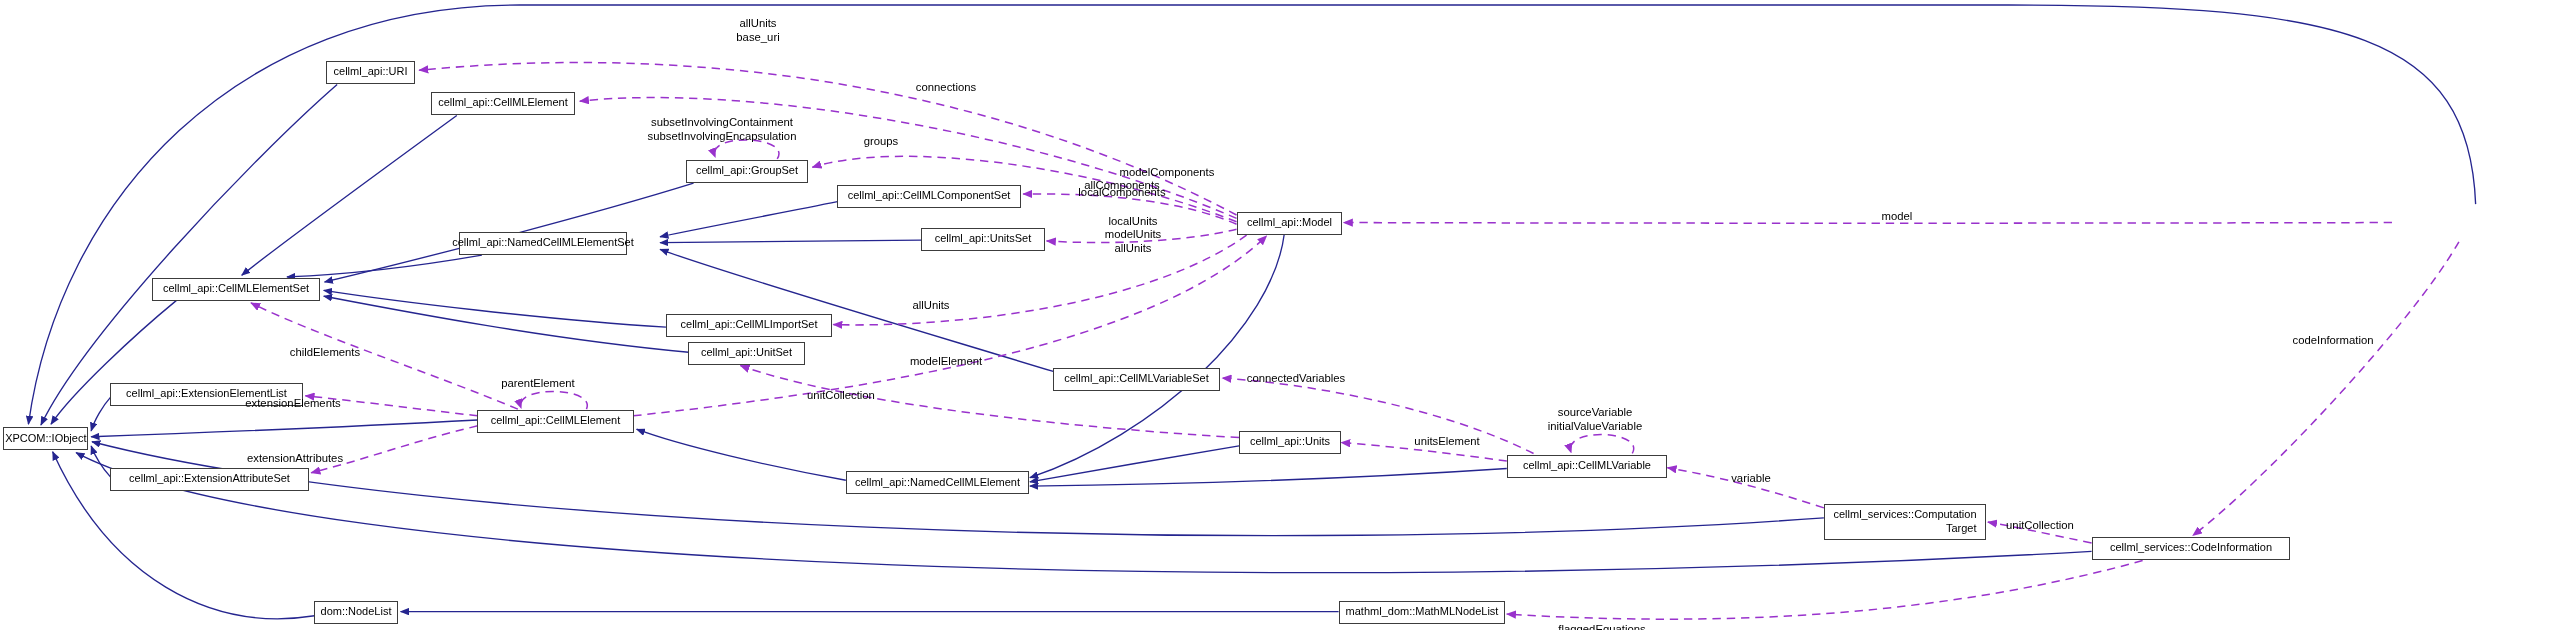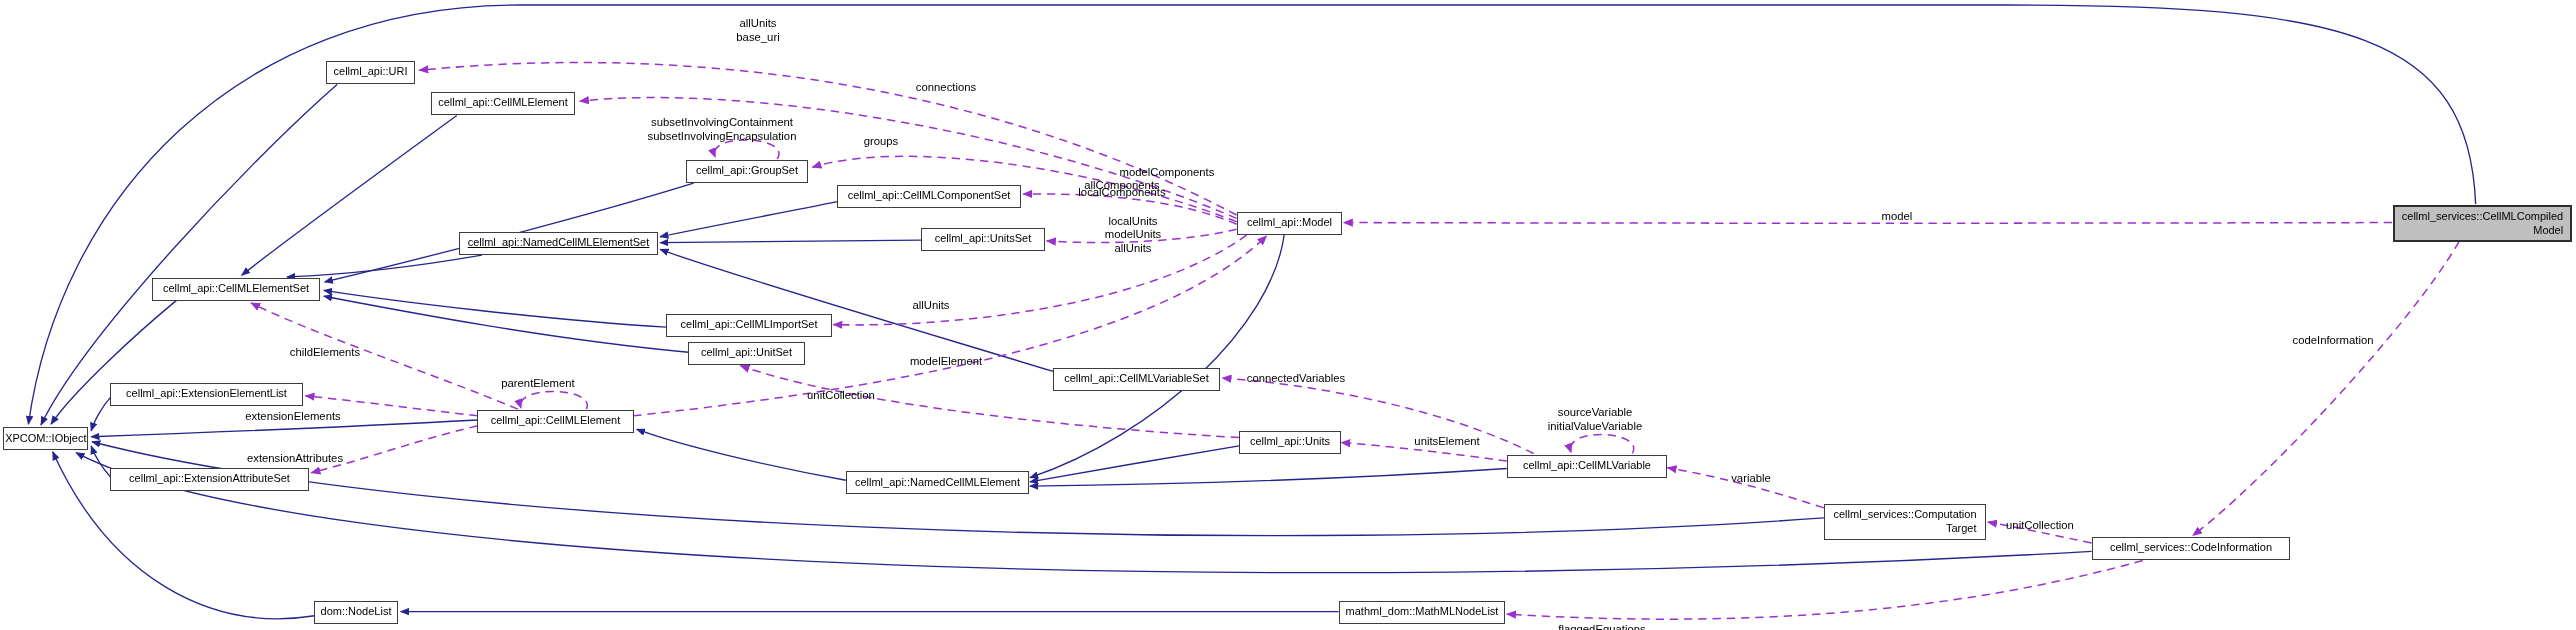--- a/index.html
+++ b/index.html
@@ -97,58 +97,56 @@
       <path d="M 2858,266 C 2450,267 2000,267 1605,266" marker-end="url(#arrP)"></path>
       <path d="M 2560,670 C 2300,742 2030,748 1800,734" marker-end="url(#arrP)"></path>
     </g>
   </svg>
 
   <div class="cls" style="left:3.3px;top:427px;width:85px;height:23.4px;">XPCOM::IObject</div>
   <div class="cls" style="left:326px;top:61px;width:89px;height:22.6px;">cellml_api::URI</div>
   <div class="cls" style="left:431px;top:92px;width:144px;height:22.6px;">cellml_api::CellMLElement</div>
   <div class="cls" style="left:686px;top:160px;width:122px;height:22.6px;">cellml_api::GroupSet</div>
   <div class="cls" style="left:837px;top:185px;width:184px;height:22.6px;">cellml_api::CellMLComponentSet</div>
-  <div class="cls" style="left:459px;top:232px;width:199px;height:22.6px;text-decoration:underline;">cellml_api::NamedCellMLElementSet</div>
+  <div class="cls" style="left:459px;top:232px;width:168px;height:22.6px;">cellml_api::NamedCellMLElementSet</div>
   <div class="cls" style="left:921px;top:228px;width:124px;height:22.6px;">cellml_api::UnitsSet</div>
   <div class="cls" style="left:152px;top:278px;width:168px;height:22.6px;">cellml_api::CellMLElementSet</div>
   <div class="cls" style="left:666px;top:314px;width:166px;height:22.6px;">cellml_api::CellMLImportSet</div>
   <div class="cls" style="left:688px;top:342px;width:117px;height:22.6px;">cellml_api::UnitSet</div>
   <div class="cls" style="left:1237px;top:212px;width:105px;height:22.6px;">cellml_api::Model</div>
   <div class="cls" style="left:1053px;top:368px;width:167px;height:22.6px;">cellml_api::CellMLVariableSet</div>
   <div class="cls" style="left:110px;top:383px;width:193px;height:22.6px;">cellml_api::ExtensionElementList</div>
   <div class="cls" style="left:477px;top:410px;width:157px;height:22.6px;">cellml_api::CellMLElement</div>
   <div class="cls" style="left:110px;top:468px;width:199px;height:22.6px;">cellml_api::ExtensionAttributeSet</div>
   <div class="cls" style="left:1239px;top:431px;width:102px;height:22.6px;">cellml_api::Units</div>
   <div class="cls" style="left:846px;top:471px;width:183px;height:23.4px;">cellml_api::NamedCellMLElement</div>
   <div class="cls" style="left:1507px;top:455px;width:160px;height:22.6px;">cellml_api::CellMLVariable</div>
   <div class="cls" style="left:1824px;top:504px;width:162px;height:36px;">cellml_services::Computation
 Target</div>
   <div class="cls" style="left:2092px;top:537px;width:198px;height:22.6px;">cellml_services::CodeInformation</div>
-  <div class="cls hl" style="left:2393px;top:205px;width:179px;height:37px;">cellml_services::CellMLCompiled
-Model</div>
   <div class="cls" style="left:314px;top:601px;width:84px;height:22.6px;">dom::NodeList</div>
   <div class="cls" style="left:1339px;top:601px;width:166px;height:22.6px;">mathml_dom::MathMLNodeList</div>
 
   <div class="elabel" style="left:758px;top:22.6px;">allUnits</div>
   <div class="elabel" style="left:758px;top:37px;">base_uri</div>
   <div class="elabel" style="left:946px;top:87px;">connections</div>
   <div class="elabel" style="left:722px;top:122px;">subsetInvolvingContainment</div>
   <div class="elabel" style="left:722px;top:136px;">subsetInvolvingEncapsulation</div>
   <div class="elabel" style="left:881px;top:141px;">groups</div>
   <div class="elabel" style="left:1122px;top:172px;margin-left:45px;">modelComponents</div>
   <div class="elabel" style="left:1122px;top:185px;">allComponents</div>
   <div class="elabel" style="left:1122px;top:192px;">localComponents</div>
   <div class="elabel" style="left:1133px;top:221px;">localUnits</div>
   <div class="elabel" style="left:1133px;top:234px;">modelUnits</div>
   <div class="elabel" style="left:1133px;top:248px;">allUnits</div>
   <div class="elabel" style="left:931px;top:305px;">allUnits</div>
   <div class="elabel" style="left:946px;top:361px;">modelElement</div>
   <div class="elabel" style="left:325px;top:352px;">childElements</div>
   <div class="elabel" style="left:538px;top:383px;">parentElement</div>
-  <div class="elabel" style="left:293px;top:416px;">extensionElements</div>
+  <div class="elabel" style="left:293px;top:403px;">extensionElements</div>
   <div class="elabel" style="left:295px;top:458px;">extensionAttributes</div>
   <div class="elabel" style="left:841px;top:395px;">unitCollection</div>
   <div class="elabel" style="left:1296px;top:378px;">connectedVariables</div>
   <div class="elabel" style="left:1595px;top:412px;">sourceVariable</div>
   <div class="elabel" style="left:1595px;top:426px;">initialValueVariable</div>
   <div class="elabel" style="left:1447px;top:441px;">unitsElement</div>
   <div class="elabel" style="left:1751px;top:478px;">variable</div>
   <div class="elabel" style="left:2040px;top:525px;">unitCollection</div>
   <div class="elabel" style="left:1897px;top:216px;">model</div>
   <div class="elabel" style="left:2333px;top:340px;">codeInformation</div>

